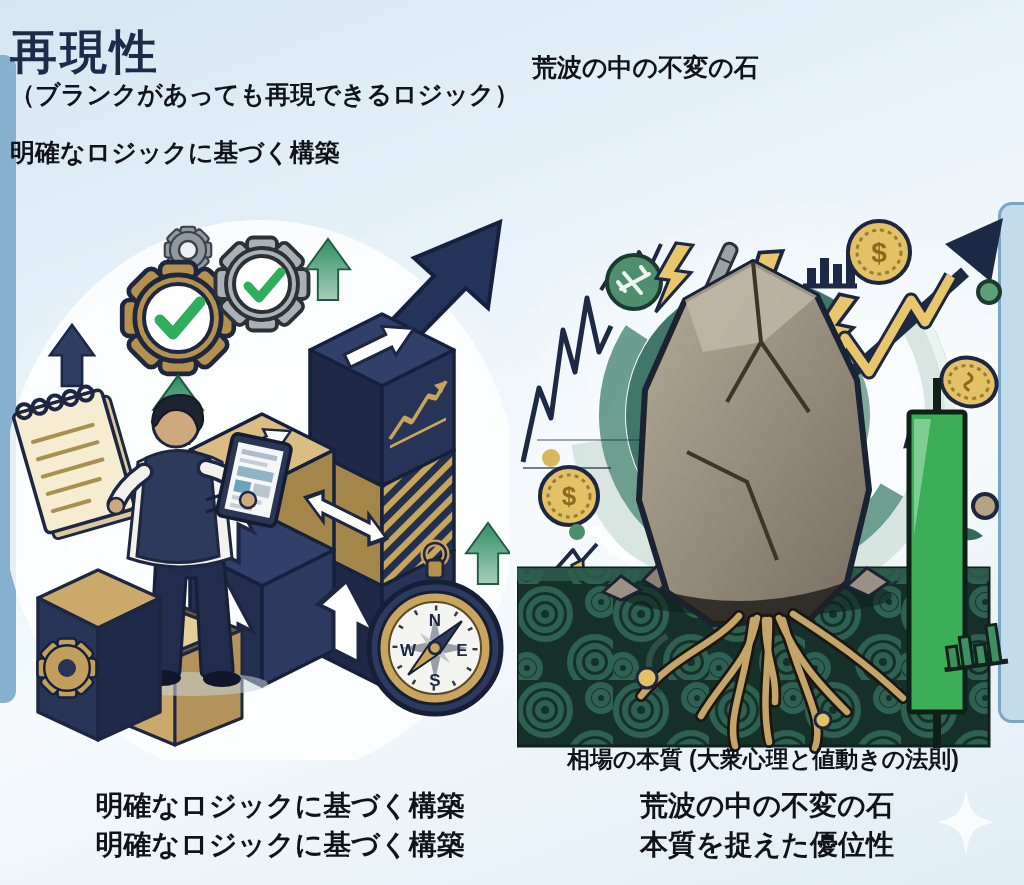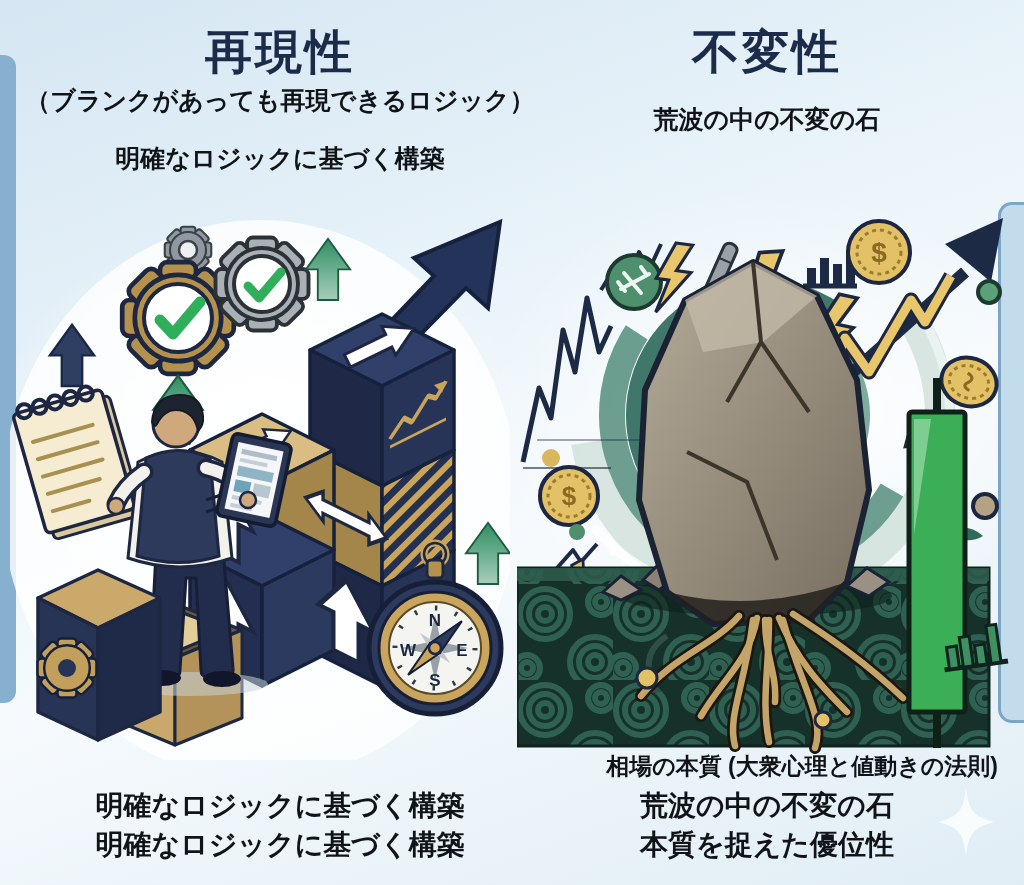--- a/index.html
+++ b/index.html
@@ -8,31 +8,31 @@
     font-family:"Liberation Sans","DejaVu Sans",sans-serif;
     background:
       radial-gradient(380px 310px at 265px 440px, rgba(255,255,255,.95), rgba(255,255,255,0) 72%),
       radial-gradient(400px 330px at 765px 420px, rgba(255,255,255,.85), rgba(255,255,255,0) 72%),
       linear-gradient(160deg,#d5e6f2 0%,#e7f2f9 33%,#f6fafd 58%,#e0edf5 100%);
   }
   .edge-strip-left{position:absolute;left:-12px;top:55px;width:28px;height:648px;
     background:#86b0ce;border-radius:12px;}
   .edge-strip-right{position:absolute;right:-14px;top:202px;width:34px;height:515px;
     background:#c3dcec;border:3px solid #7ba6c6;border-radius:14px;}
-  .hdr{position:absolute;text-align:center;color:#101418;}
+  .hdr{position:absolute;color:#101418;}
   .hdr-left{left:10px;top:26px;width:540px;}
   .hdr-right{left:532px;top:26px;width:470px;}
   .hdr .title{font-size:47px;font-weight:bold;color:#1c2b4a;letter-spacing:3px;line-height:1.1;}
-  .hdr .subtitle{margin-top:6px;font-size:25px;font-weight:bold;letter-spacing:0px;}
+  .hdr .subtitle{font-size:25px;font-weight:bold;letter-spacing:0px;}
   .hdr .tagline{margin-top:25px;font-size:25px;font-weight:bold;}
   .illus{position:absolute;width:500px;height:560px;}
   .illus-left{left:10px;top:200px;}
   .illus-right{left:517px;top:200px;}
-  .ground-caption{position:absolute;left:528px;top:744px;width:470px;text-align:right;
-    font-size:23px;font-weight:bold;color:#101418;margin-top:7px;}
+  .ground-caption{position:absolute;left:528px;top:744px;width:470px;text-align:center;
+    font-size:23px;font-weight:bold;color:#101418;}
   .bottom-caption{position:absolute;top:786px;text-align:center;font-size:28px;
     font-weight:bold;color:#101418;line-height:1.4;}
   .bottom-caption-left{left:25px;width:510px;}
   .bottom-caption-right{left:532px;width:470px;}
   .sparkle{position:absolute;left:928px;top:784px;}
   svg text{font-family:"Liberation Sans","DejaVu Sans",sans-serif;}
 </style>
 </head>
 <body>
 
@@ -40,21 +40,20 @@
 
   <div class="edge-strip-left"></div>
   <div class="edge-strip-right"></div>
 
   <div class="hdr hdr-left">
     <div class="title">再現性</div>
     <div class="subtitle">（ブランクがあっても再現できるロジック）</div>
     <div class="tagline">明確なロジックに基づく構築</div>
   </div>
   <div class="hdr hdr-right">
-    <div class="title">不変性</div>
     <div class="tagline">荒波の中の不変の石</div>
   </div>
 
   <svg class="illus illus-left" viewBox="0 0 500 560">
     <defs>
       <g id="gearT">
         <rect x="-5" y="-15.5" width="10" height="31" rx="2"></rect>
         <rect x="-5" y="-15.5" width="10" height="31" rx="2" transform="rotate(45)"></rect>
         <rect x="-5" y="-15.5" width="10" height="31" rx="2" transform="rotate(90)"></rect>
         <rect x="-5" y="-15.5" width="10" height="31" rx="2" transform="rotate(135)"></rect>

